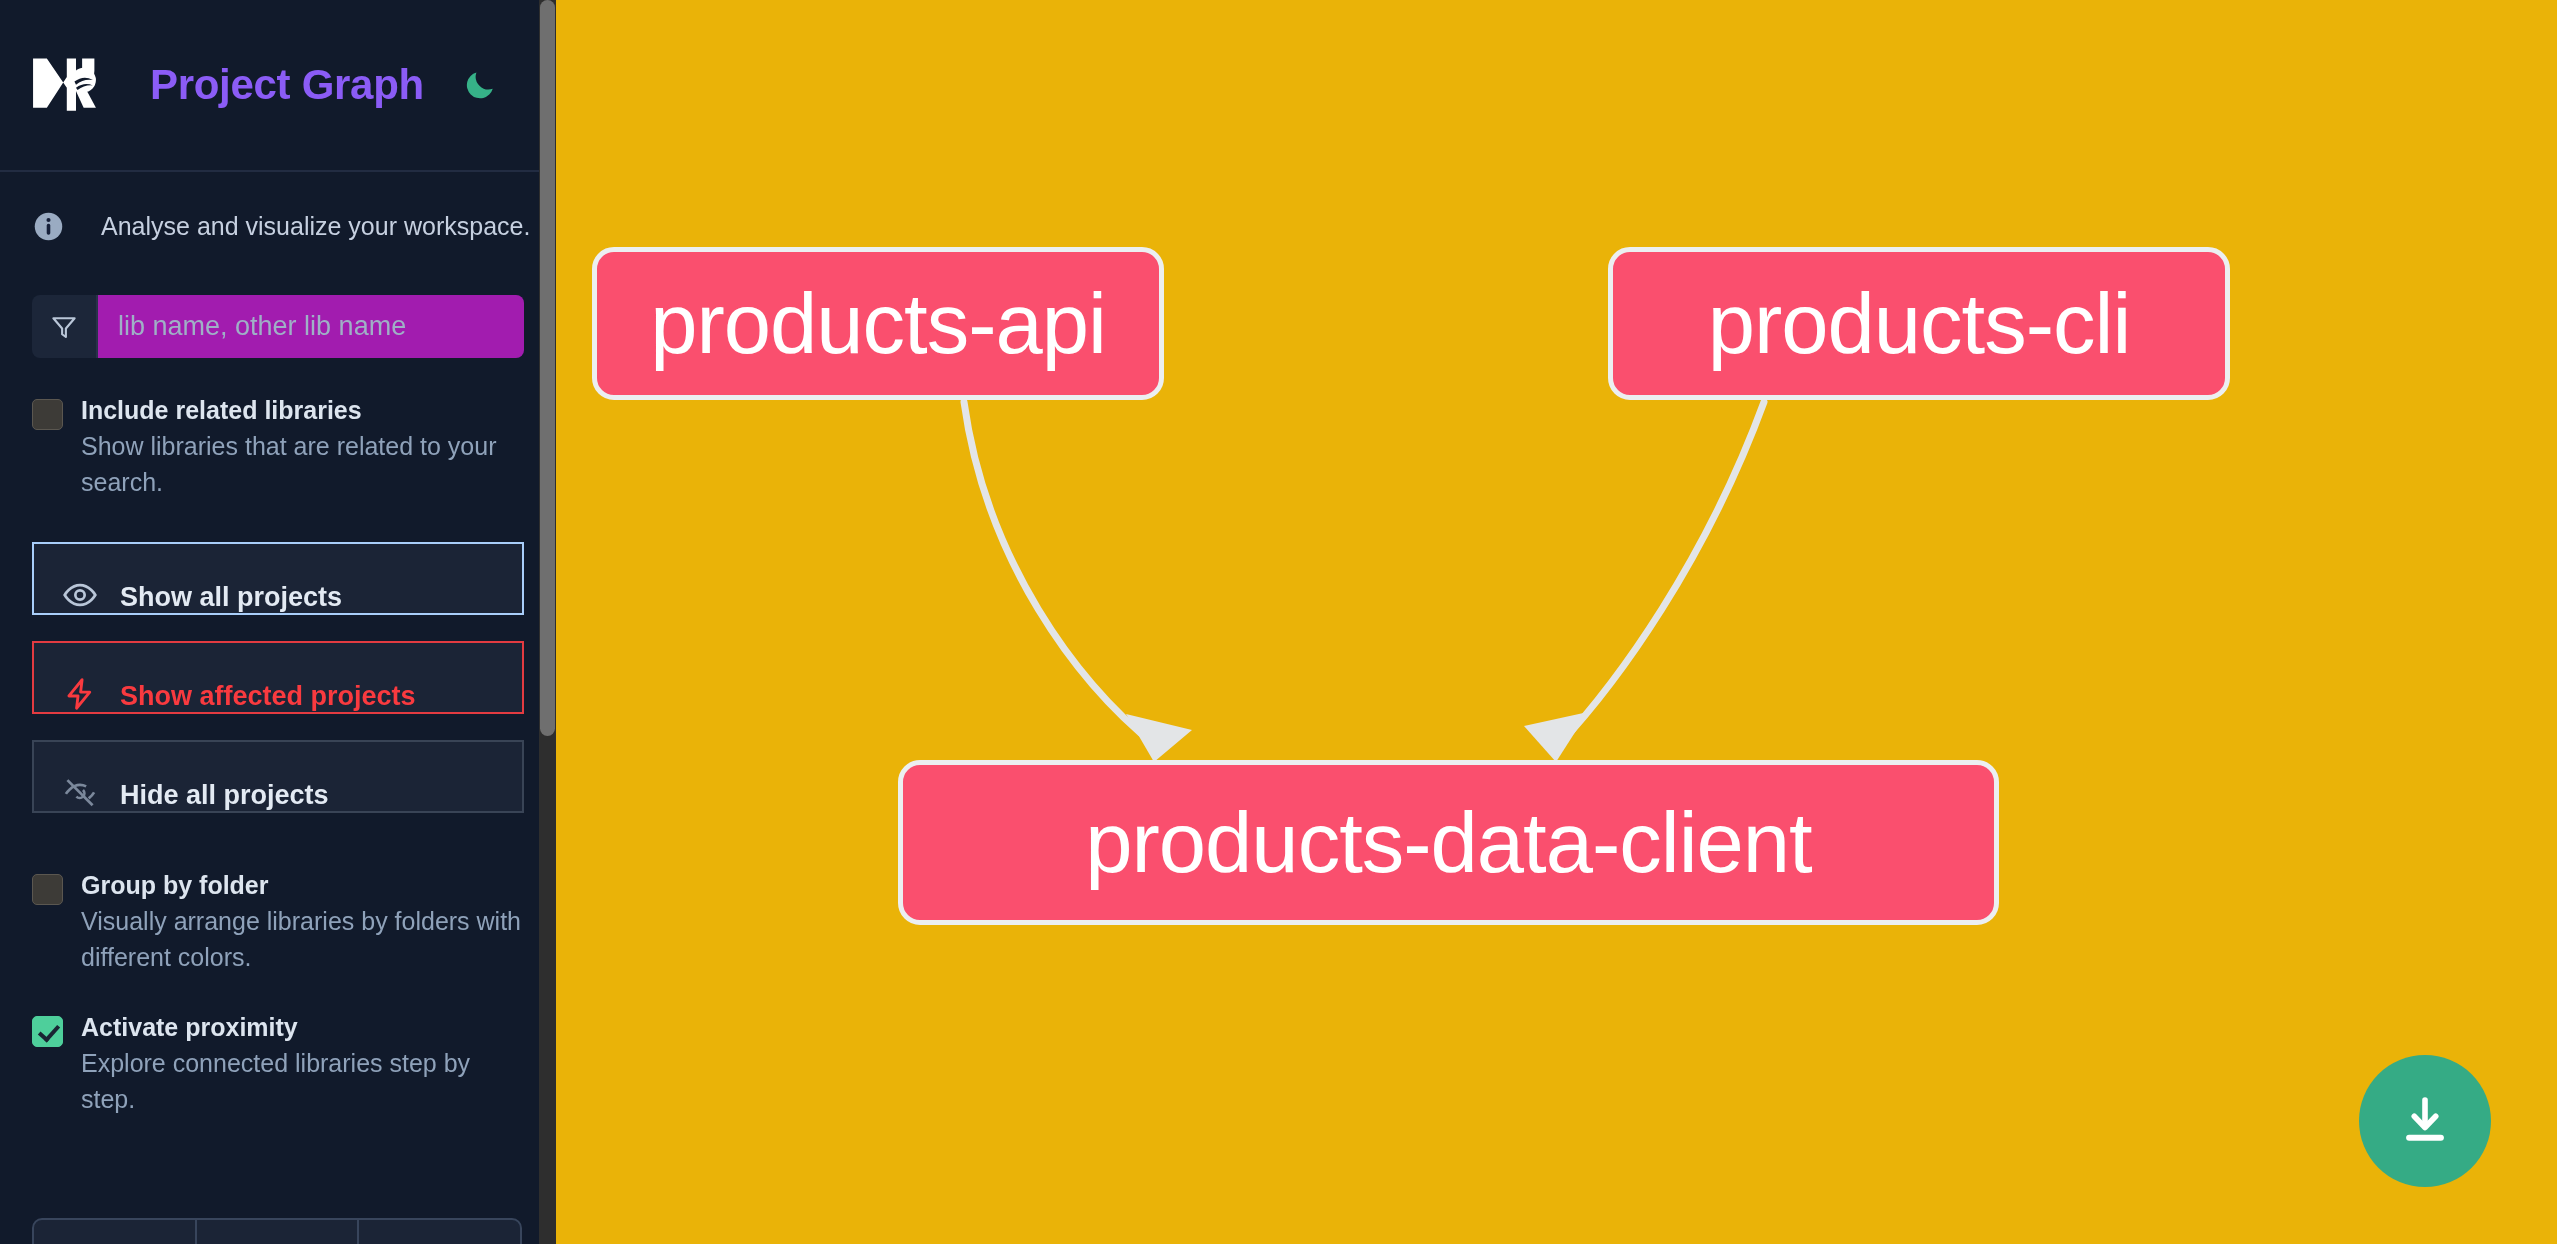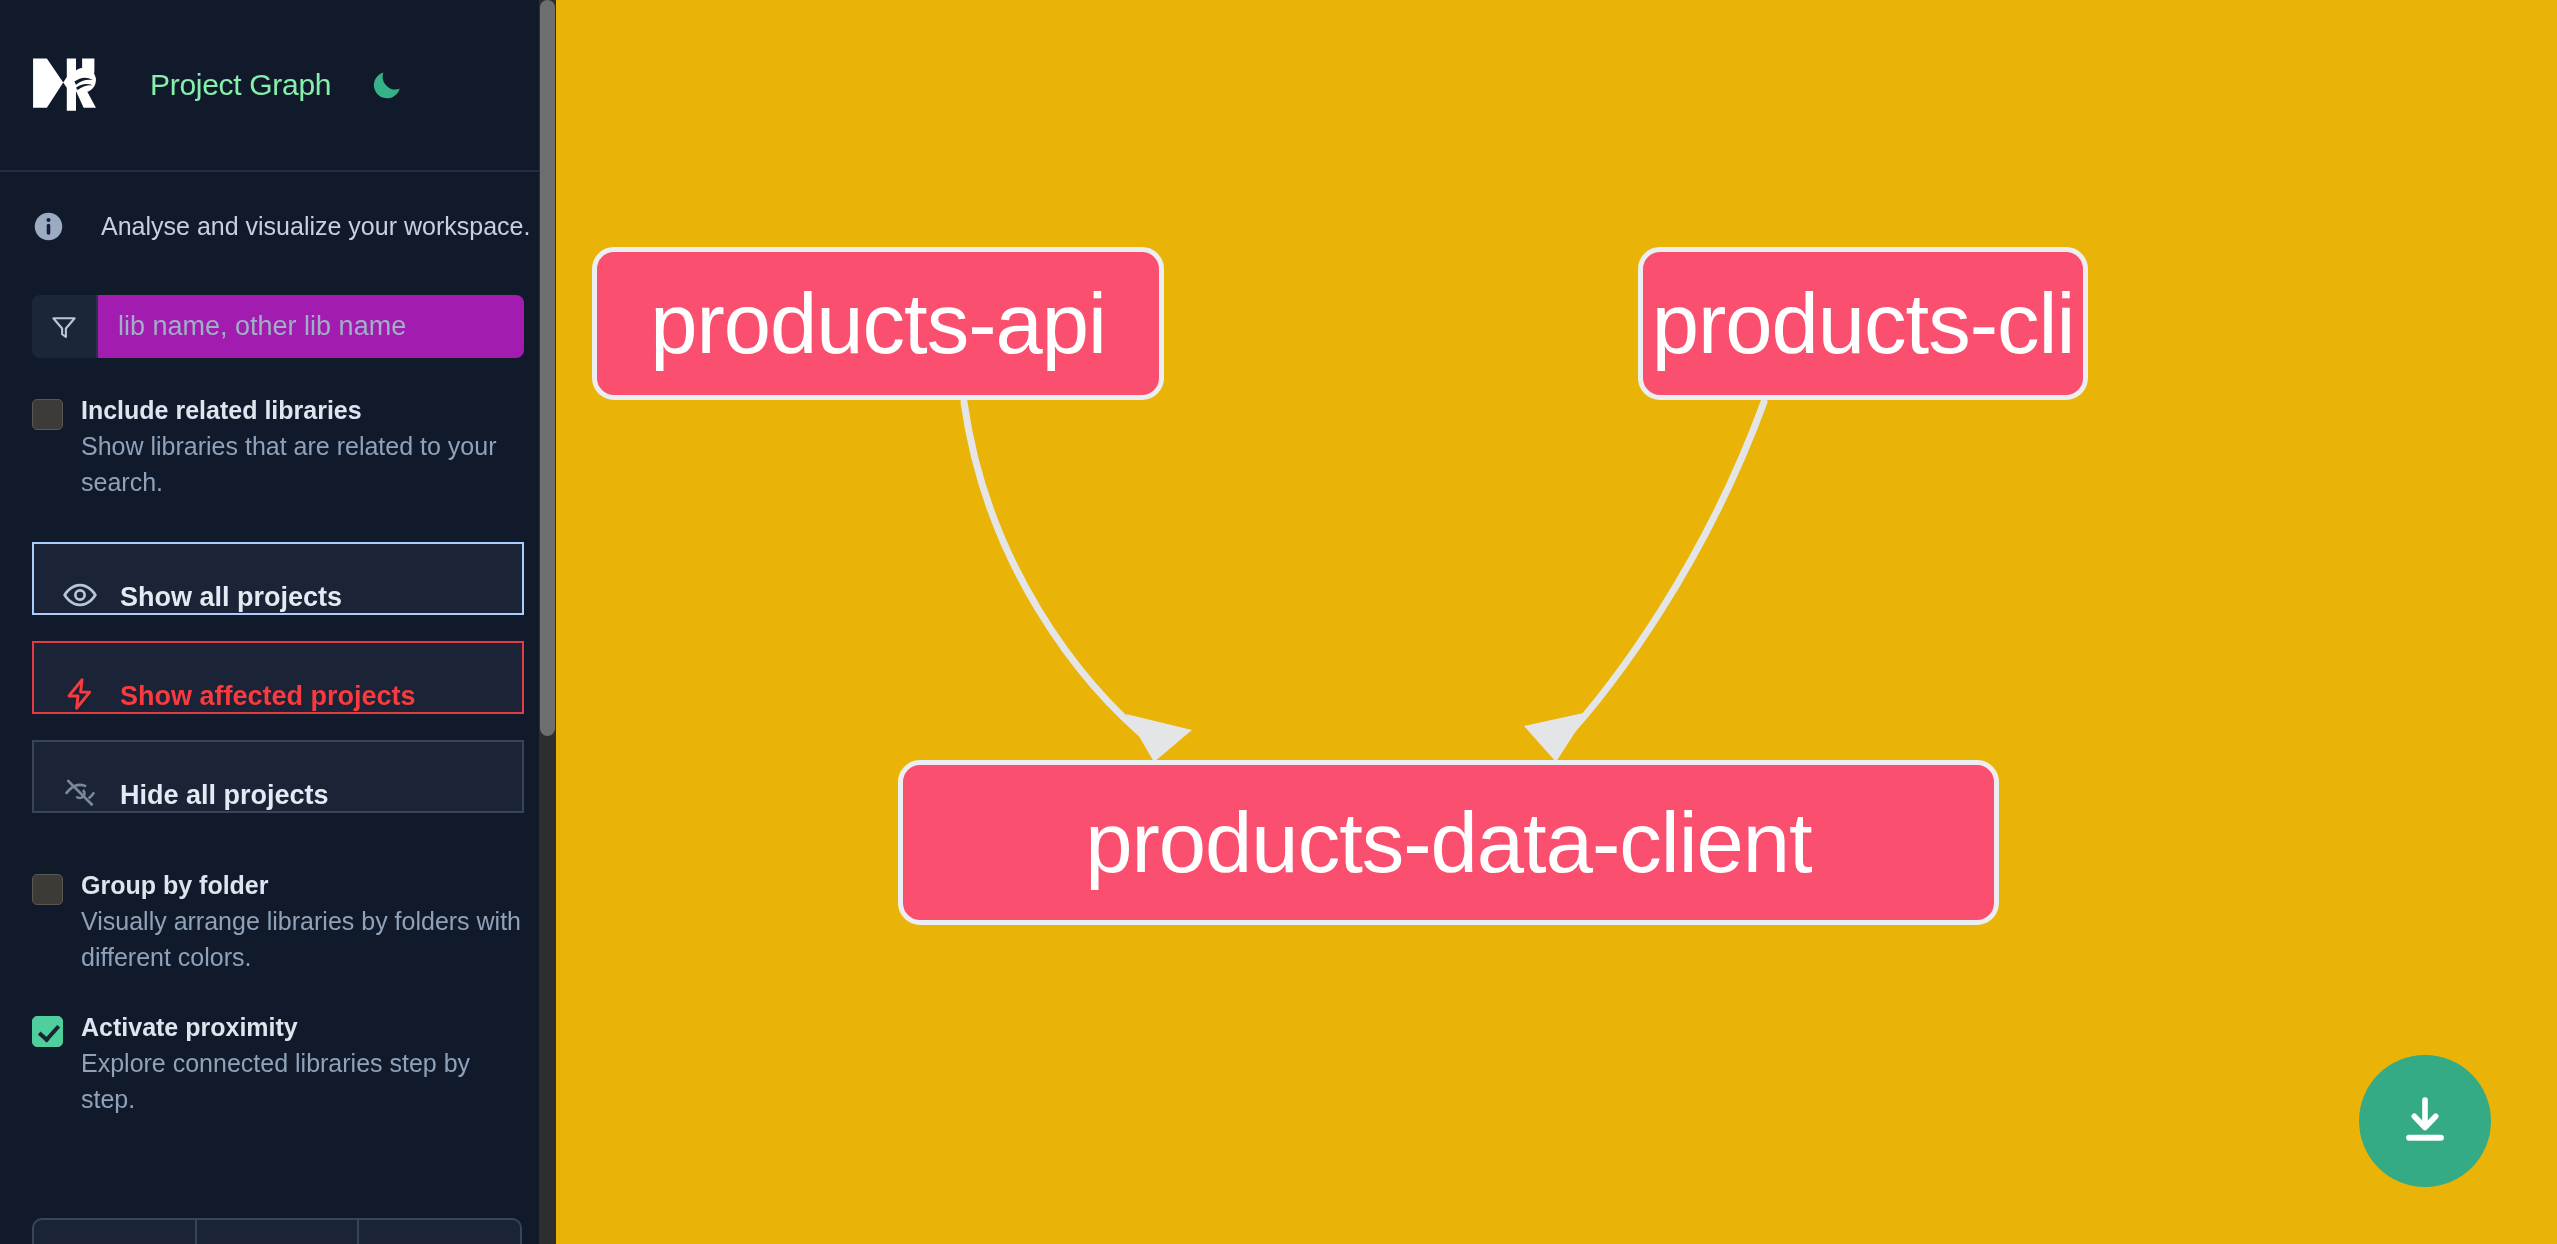--- a/index.html
+++ b/index.html
@@ -34,23 +34,23 @@
     display: flex;
     align-items: center;
     padding-left: 30px;
     border-bottom: 2px solid #222c42;
     gap: 28px;
   }
 
   .nx-logo { width: 92px; height: 62px; flex: 0 0 92px; }
 
   .app-title {
-    font-size: 30px;
-    font-weight: normal;
-    color: #86efac;
+    font-size: 42px;
+    font-weight: bold;
+    color: #8b5cf6;
     letter-spacing: -0.3px;
     white-space: nowrap;
   }
 
   .moon-icon { width: 36px; height: 38px; flex: 0 0 36px; margin-left: 10px; }
 
   .sidebar-body { padding: 0 32px; }
 
   .tagline {
     display: flex;
@@ -348,21 +348,21 @@
         <path d="M 1208 402 C 1150 560 1062 682 1002 746"></path>
       </g>
       <polygon fill="#e3e5e7" points="598,762 570,714 636,730"></polygon>
       <polygon fill="#e3e5e7" points="1000,762 968,726 1032,712"></polygon>
     </svg>
 
     <div class="node" style="left:36px; top:247px; width:572px; height:153px;">
       <span>products-api</span>
     </div>
 
-    <div class="node" style="left:1082px; top:247px; width:450px; height:153px;">
+    <div class="node" style="left:1052px; top:247px; width:622px; height:153px;">
       <span>products-cli</span>
     </div>
 
     <div class="node" style="left:342px; top:760px; width:1101px; height:165px;">
       <span>products-data-client</span>
     </div>
 
     <button id="dl-btn">
       <span>
         <svg viewBox="0 0 24 24" xmlns="http://www.w3.org/2000/svg">

